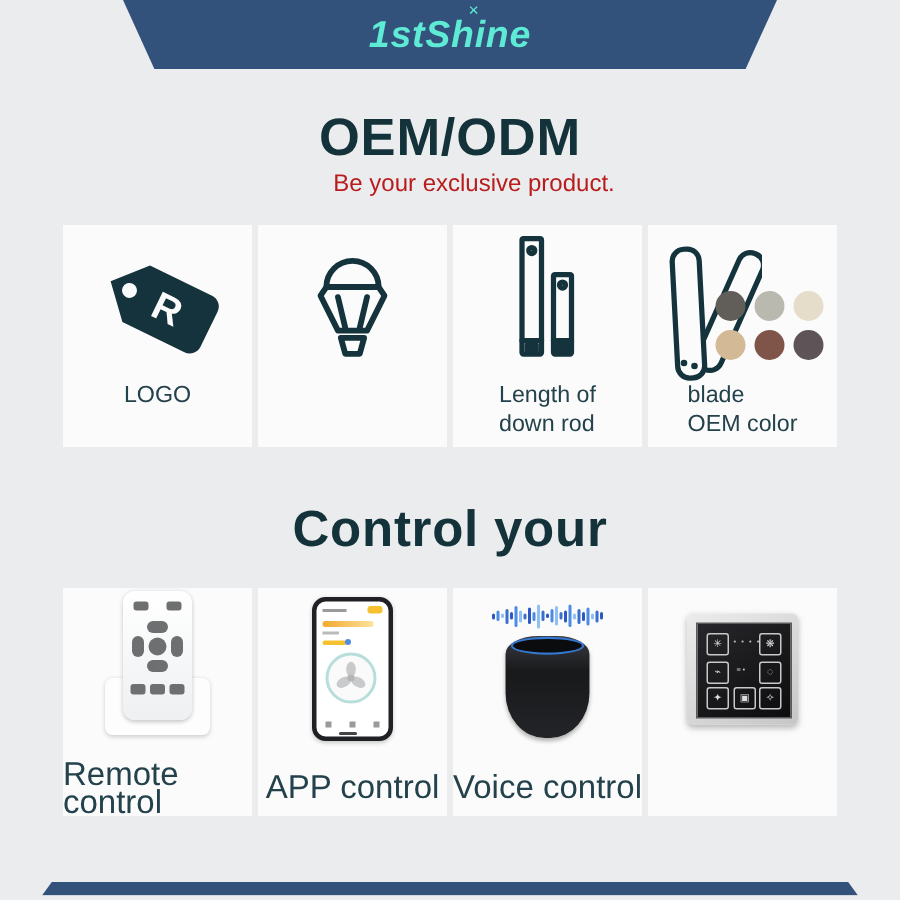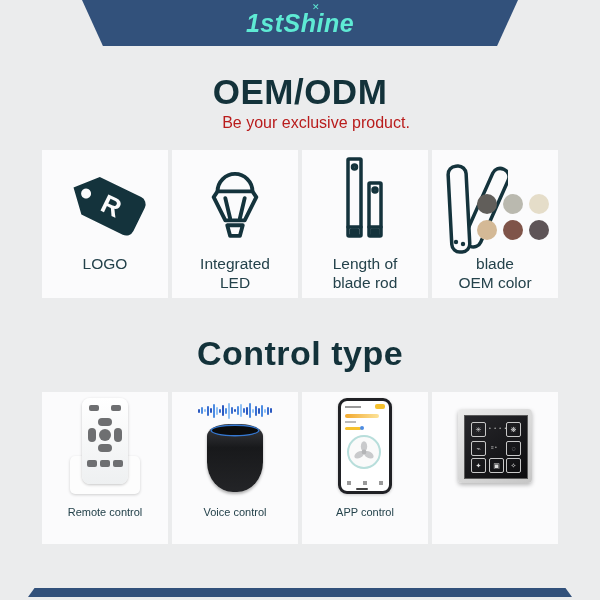--- a/index.html
+++ b/index.html
@@ -21,22 +21,22 @@
   .t2{position:absolute;top:334px;left:0;width:600px;margin:0;text-align:center;
       font-size:34px;font-weight:800;color:#13323a;letter-spacing:.5px;}
 
   
   .row{position:absolute;left:42px;width:516px;display:flex;gap:4px;}
   .row1{top:150px;height:148px;}
   .row2{top:392px;height:152px;}
   .card{flex:1;background:#fbfbfc;display:flex;flex-direction:column;align-items:center;position:relative;}
   .art{height:104px;width:100%;display:flex;align-items:center;justify-content:center;position:relative;}
   .row2 .art{height:108px;}
-  .lbl{text-align:center;font-size:15.5px;line-height:19px;color:#24424b;}
-  .row2 .lbl{font-size:11px;margin-top:3px;}
+  .lbl{font-size:15.5px;line-height:19px;color:#24424b;}
+  .row2 .lbl{font-size:22px;margin-top:15px;}
 
   
   .tag-rot{transform:rotate(26deg);margin-top:6px;}
   svg.oem{stroke:#14333c;fill:none;stroke-width:4;stroke-linejoin:round;stroke-linecap:round;}
 
   
   .palette{position:absolute;right:9px;top:44px;display:grid;grid-template-columns:repeat(3,20px);gap:6px;}
   .palette span{width:20px;height:20px;border-radius:50%;display:block;}
   .blades{position:absolute;left:10px;top:12px;}
 
@@ -127,42 +127,38 @@
     <div class="card">
       <div class="art">
         <svg class="oem" width="62" height="88" viewBox="0 0 64 90">
           <path d="M14 34 a18 18 0 1 1 36 0"></path>
           <path d="M14 34 L10 40 L22 64 L42 64 L54 40 L50 34 Z"></path>
           <path d="M22 41 L27 62"></path>
           <path d="M42 41 L37 62"></path>
           <path d="M24 69 h16 l-3 11 h-10 Z"></path>
         </svg>
       </div>
-      <div class="lbl">
-        <div>Integrated</div>
-        <div>LED</div>
-      </div>
     </div>
 
     <div class="card">
       <div class="art">
         <svg class="oem" width="46" height="92" viewBox="0 0 46 92" style="stroke-width:3.5">
           <rect x="6" y="3" width="13" height="77" rx="1"></rect>
           <circle cx="12.5" cy="11" r="2"></circle>
           <line x1="6" y1="71" x2="19" y2="71"></line>
           <rect x="9.5" y="74" width="6" height="4" fill="#14333c"></rect>
           <rect x="27" y="27" width="12" height="53" rx="1"></rect>
           <circle cx="33" cy="34" r="2"></circle>
           <line x1="27" y1="71" x2="39" y2="71"></line>
           <rect x="30" y="74" width="6" height="4" fill="#14333c"></rect>
         </svg>
       </div>
       <div class="lbl">
         <div>Length of</div>
-        <div>blade rod</div>
+        <div>down rod</div>
       </div>
     </div>
 
     <div class="card">
       <div class="art">
         <svg class="blades oem" width="66" height="96" viewBox="0 0 66 96" style="stroke-width:3.5">
           <g transform="rotate(24 28 82)">
             <rect x="20" y="0" width="17" height="84" rx="8" fill="#fbfbfc"></rect>
           </g>
           <g transform="rotate(-3 18 48)">
@@ -180,21 +176,21 @@
             <span style="background: rgb(94, 84, 87);"></span>
           </div>
       </div>
       <div class="lbl">
         <div>blade</div>
         <div>OEM color</div>
       </div>
     </div>
   </div>
 
-  <h2 class="t2">Control type</h2>
+  <h2 class="t2">Control your</h2>
 
   <div class="row row2">
 
     <div class="card">
       <div class="art">
         <div class="remote">
           <div class="cradle"></div>
           <div class="rbody">
             <div class="rbtn" style="left:7px;top:7px;width:10px;height:6px;"></div>
             <div class="rbtn" style="right:7px;top:7px;width:10px;height:6px;"></div>
@@ -203,20 +199,50 @@
               <div class="dpL"></div>
               <div class="dpR"></div>
               <div class="dpC"></div>
             <div class="rbtn" style="left:5px;top:62px;width:10px;height:7px;"></div>
             <div class="rbtn" style="left:18px;top:62px;width:10px;height:7px;"></div>
             <div class="rbtn" style="left:31px;top:62px;width:10px;height:7px;"></div>
           </div>
         </div>
       </div>
       <div class="lbl">Remote control</div>
+    </div>
+
+    <div class="card">
+      <div class="art">
+        <div class="phone">
+          <div class="ph-h1"></div>
+          <div class="ph-pill"></div>
+          <div class="ph-s1"></div>
+          <div class="ph-t1"></div>
+          <div class="ph-s2"></div>
+          <div class="ph-dot"></div>
+          <div class="ph-circle">
+            <svg width="24" height="24" viewBox="0 0 30 30">
+              <g fill="#c9cacc">
+                <ellipse cx="15" cy="8" rx="4" ry="6.5"></ellipse>
+                <ellipse cx="15" cy="8" rx="4" ry="6.5" transform="rotate(120 15 15)"></ellipse>
+                <ellipse cx="15" cy="8" rx="4" ry="6.5" transform="rotate(240 15 15)"></ellipse>
+                <circle cx="15" cy="15" r="3" fill="#b4b5b7"></circle>
+              </g>
+            </svg>
+          </div>
+          <div class="ph-nav">
+              <i></i>
+              <i></i>
+              <i></i>
+            </div>
+          <div class="ph-home"></div>
+        </div>
+      </div>
+      <div class="lbl">APP control</div>
     </div>
 
     <div class="card">
       <div class="art">
         <div class="voice">
           <div class="wave">
               <i style="height: 4px; background: rgb(43, 89, 192);"></i>
               <i style="height: 7px; background: rgb(77, 140, 226);"></i>
               <i style="height: 3px; background: rgb(143, 192, 244);"></i>
               <i style="height: 10px; background: rgb(58, 111, 208);"></i>
@@ -243,50 +269,20 @@
               <i style="height: 5px; background: rgb(43, 89, 192);"></i>
             </div>
           <div class="speaker"></div>
         </div>
       </div>
       <div class="lbl">Voice control</div>
     </div>
 
     <div class="card">
       <div class="art">
-        <div class="phone">
-          <div class="ph-h1"></div>
-          <div class="ph-pill"></div>
-          <div class="ph-s1"></div>
-          <div class="ph-t1"></div>
-          <div class="ph-s2"></div>
-          <div class="ph-dot"></div>
-          <div class="ph-circle">
-            <svg width="24" height="24" viewBox="0 0 30 30">
-              <g fill="#c9cacc">
-                <ellipse cx="15" cy="8" rx="4" ry="6.5"></ellipse>
-                <ellipse cx="15" cy="8" rx="4" ry="6.5" transform="rotate(120 15 15)"></ellipse>
-                <ellipse cx="15" cy="8" rx="4" ry="6.5" transform="rotate(240 15 15)"></ellipse>
-                <circle cx="15" cy="15" r="3" fill="#b4b5b7"></circle>
-              </g>
-            </svg>
-          </div>
-          <div class="ph-nav">
-              <i></i>
-              <i></i>
-              <i></i>
-            </div>
-          <div class="ph-home"></div>
-        </div>
-      </div>
-      <div class="lbl">APP control</div>
-    </div>
-
-    <div class="card">
-      <div class="art">
         <div class="wsframe">
           <div class="wspanel">
             <div class="wbtn" style="left:6px;top:6px;">✳</div>
             <div class="wdots" style="left:24px;top:9px;">• • • •</div>
             <div class="wbtn" style="right:6px;top:6px;">❋</div>
             <div class="wbtn" style="left:6px;top:25px;">⌁</div>
             <div class="wdots" style="left:26px;top:28px;">≡•</div>
             <div class="wbtn" style="right:6px;top:25px;">◌</div>
             <div class="wbtn" style="left:6px;bottom:5px;">✦</div>
             <div class="wbtn" style="left:24px;bottom:5px;">▣</div>

